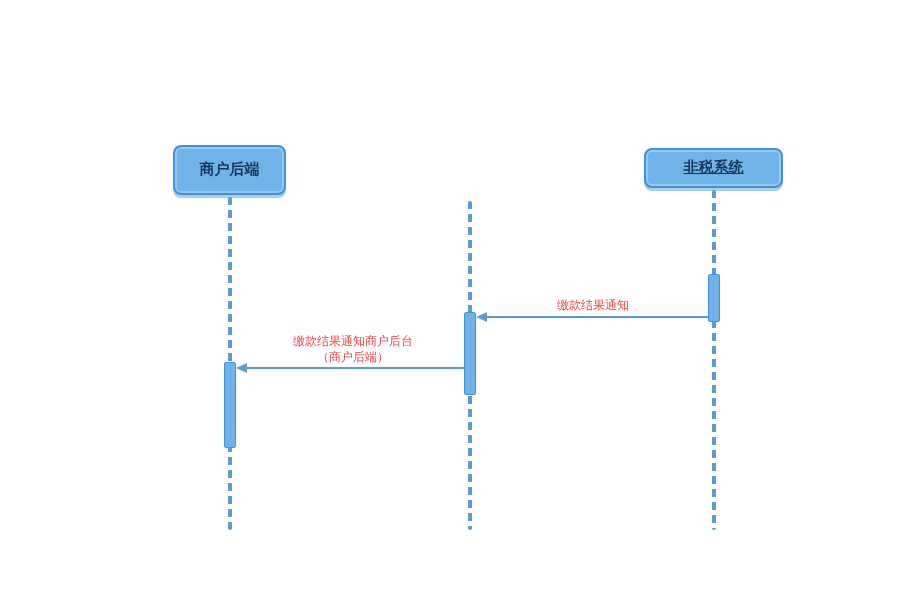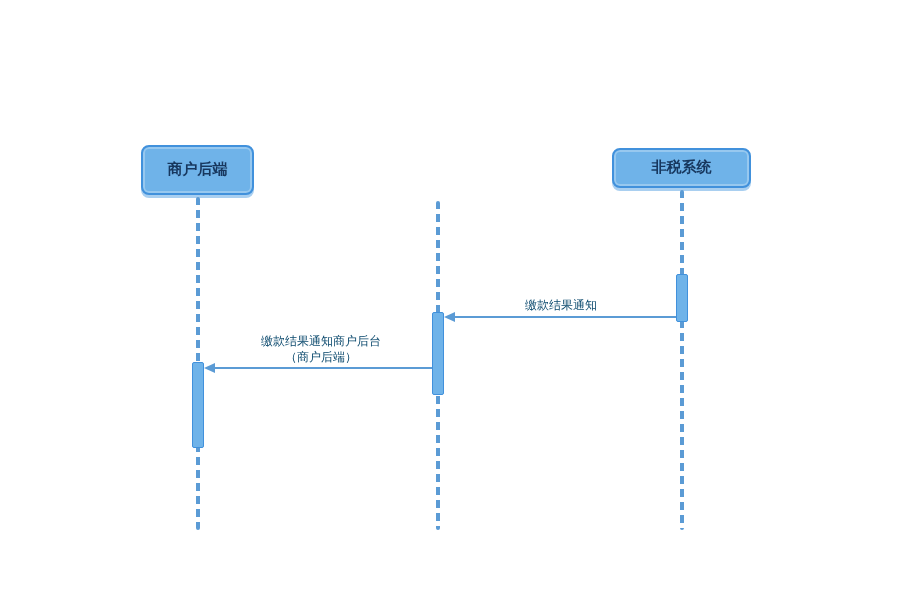--- a/index.html
+++ b/index.html
@@ -11,20 +11,21 @@
     height: 611px;
     background: #ffffff;
     font-family: "DejaVu Sans", "Liberation Sans", sans-serif;
   }
   .canvas {
     position: relative;
     width: 760px;
     height: 611px;
     background: #ffffff;
     overflow: hidden;
+    margin-left: 32px;
   }
   .actor-box {
     position: absolute;
     display: flex;
     align-items: center;
     justify-content: center;
     background: #6FB3E9;
     border: 2px solid #4191DC;
     border-radius: 8px;
     box-shadow: 0 3px 0 0 #A9CFF0, inset 0 0 0 2px rgba(255,255,255,0.28);
@@ -58,38 +59,38 @@
   .arrow-left {
     position: absolute;
     width: 0;
     height: 0;
     border-top: 5px solid transparent;
     border-bottom: 5px solid transparent;
     border-right: 11px solid #5B9BD5;
   }
   .msg-label {
     position: absolute;
-    color: #0c4a6e;
+    color: #ef4444;
     font-size: 12px;
     text-align: center;
     white-space: pre-line;
     line-height: 1.35;
   }
 </style>
 </head>
 <body>
 
 <div class="canvas">
 
   <div class="actor-box" style="left:141px; top:145px; width:113px; height:50px;">
     <span>商户后端</span>
   </div>
 
 
-  <div class="actor-box" style="left:612px; top:148px; width:139px; height:40px;">
+  <div class="actor-box" style="left:612px; top:148px; width:139px; height:40px;text-decoration:underline;">
     <span>非税系统</span>
   </div>
 
   <div class="lifeline" style="left:196px; top:197px; height:333px;"></div>
   <div class="lifeline" style="left:436px; top:201px; height:329px;"></div>
   <div class="lifeline" style="left:680px; top:190px; height:340px;"></div>
 
   <div class="activation" style="left:676px; top:274px; height:48px;"></div>
   <div class="activation" style="left:432px; top:312px; height:83px;"></div>
   <div class="activation" style="left:192px; top:362px; height:86px;"></div>

